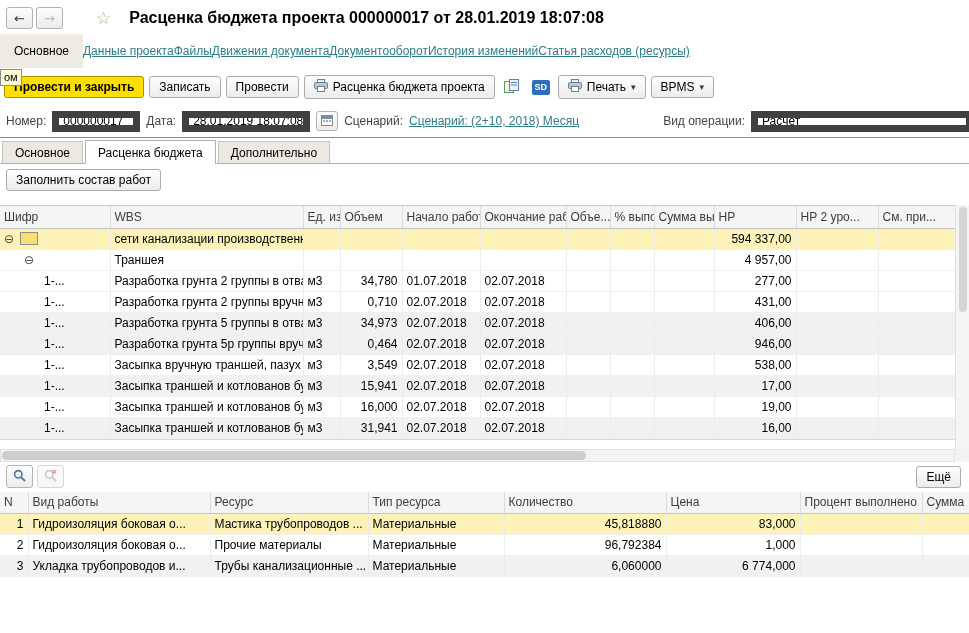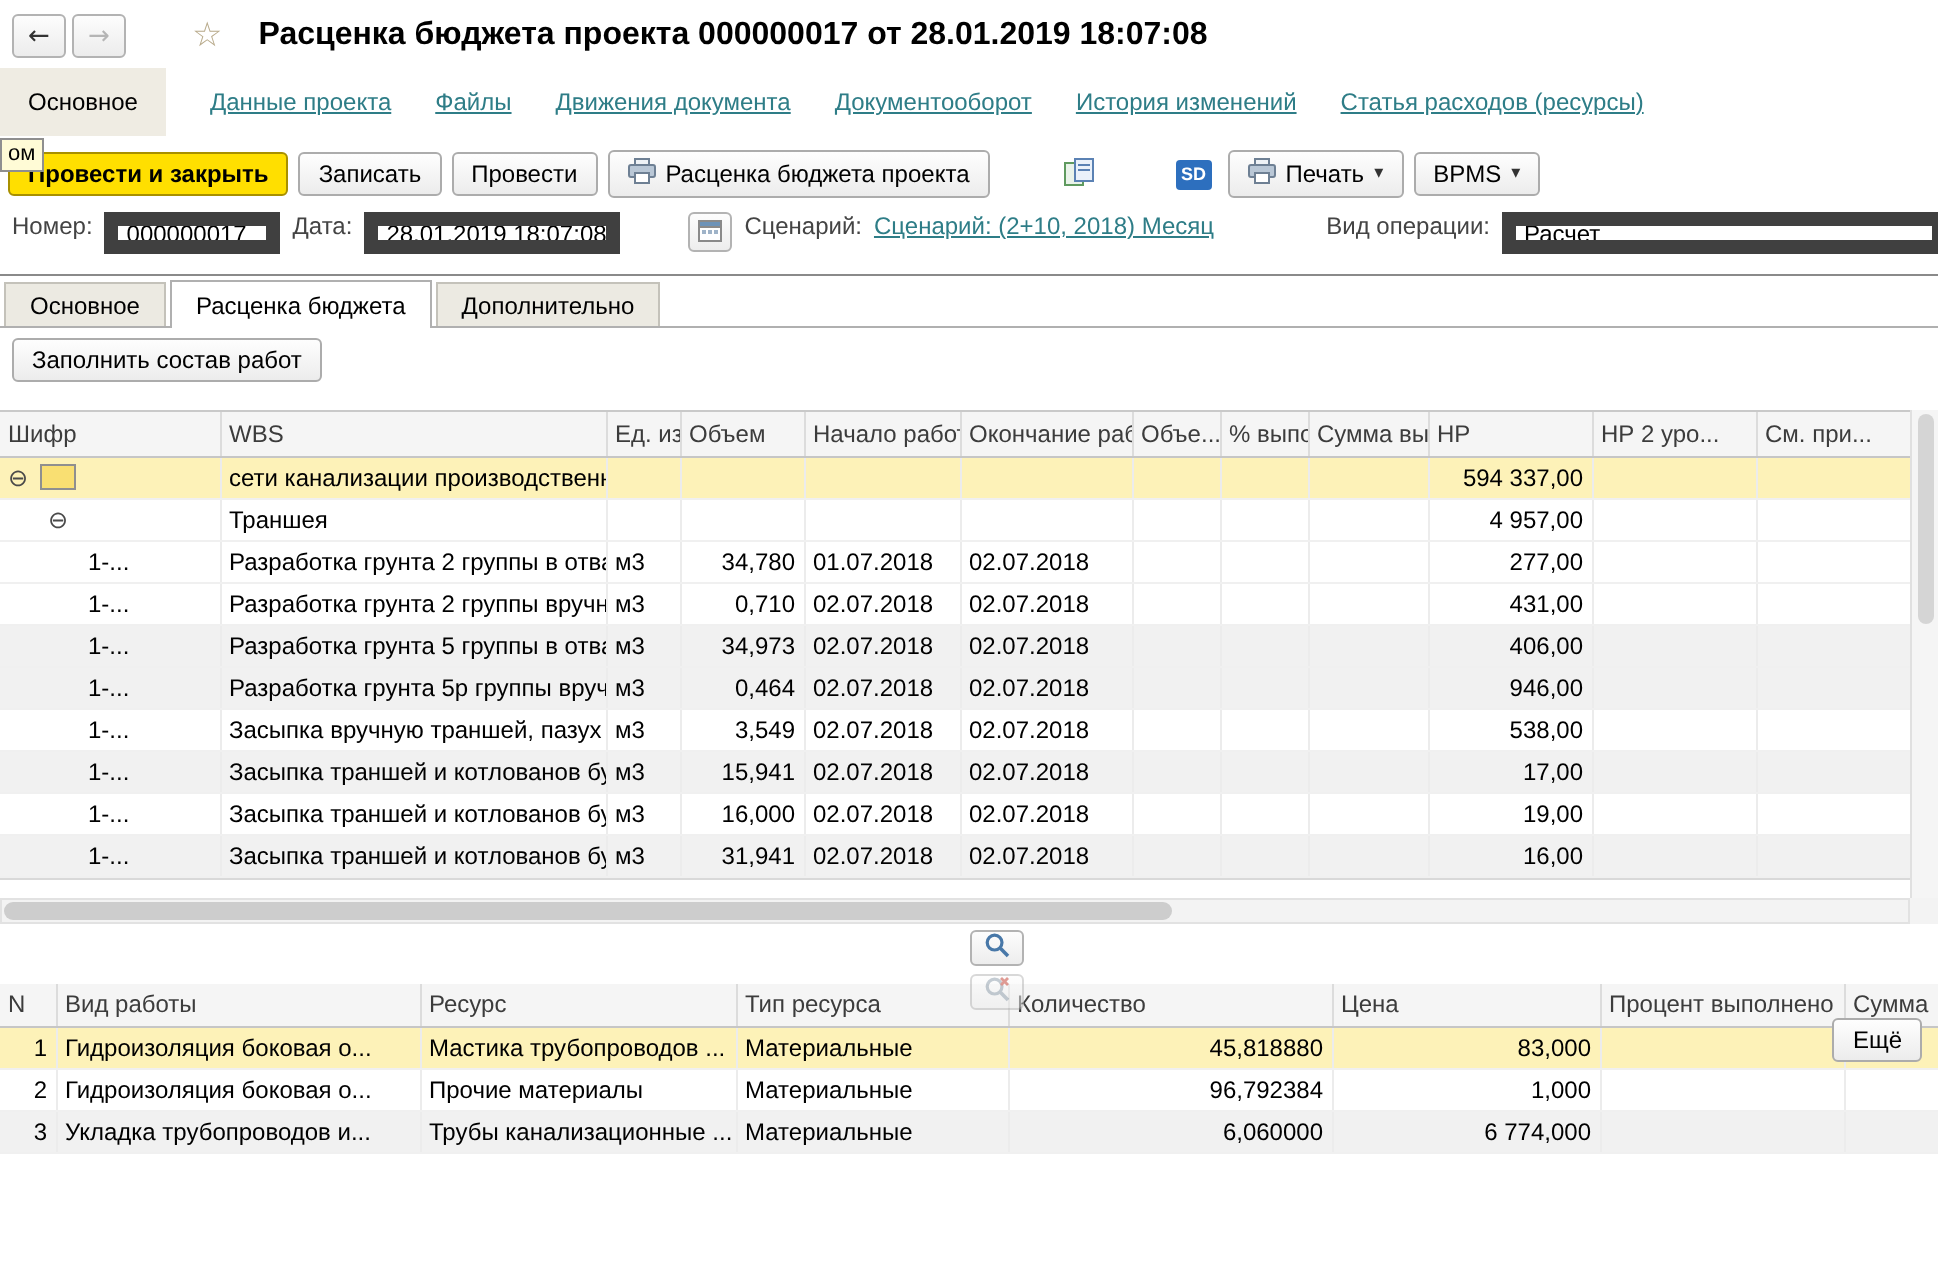--- a/index.html
+++ b/index.html
@@ -13,42 +13,42 @@
     background:linear-gradient(#fdfdfd,#ececec);font-size:13px;color:#333;margin-right:3px;
     display:flex;align-items:center;justify-content:center;cursor:pointer;font-family:"DejaVu Sans",sans-serif;}
   .navbtn.disabled{color:#b5b5b5;}
   .star{color:#b9ab8c;font-size:17px;margin:0 18px 0 30px;font-family:"DejaVu Sans",sans-serif;cursor:pointer;}
   .page-title{font-size:16px;font-weight:bold;white-space:nowrap;}
 
   
   .navtabs{display:flex;align-items:center;height:34px;}
   .navtab-active{background:#efece3;height:100%;display:flex;align-items:center;padding:0 14px;cursor:pointer;}
   #navlinks{display:flex;align-items:center;}
-  .navlink{color:#2e7d87;text-decoration:underline;margin-left:22px;cursor:pointer;white-space:nowrap;}
+  .navlink{color:#2e7d87;text-decoration:underline;cursor:pointer;white-space:nowrap;}
 
   .tipfrag{position:absolute;left:0;top:69px;z-index:9;background:#fffbd6;border:1px solid #8f8f8f;
     font-size:11px;height:17px;line-height:15px;padding:0 3px;}
 
   
   .toolbar{display:flex;align-items:center;height:38px;padding:0 4px;gap:5px;}
   .btn{border:1px solid #acacac;border-radius:3px;background:linear-gradient(#fefefe,#ececec);
     padding:3px 9px;font-size:12px;font-family:inherit;display:inline-flex;align-items:center;gap:5px;
     cursor:pointer;white-space:nowrap;color:#000;}
   .btn-primary{background:#ffdf00;border-color:#a89000;font-weight:bold;}
   .caret{font-size:9px;color:#333;font-family:"DejaVu Sans",sans-serif;}
-  .iconbtn{display:flex;align-items:center;justify-content:center;cursor:pointer;background:none;border:none;margin-left:28px;}
+  .iconbtn{display:flex;align-items:center;justify-content:center;cursor:pointer;background:none;border:none;}
   .iconbtn.flat{width:24px;height:22px;}
   .iconbtn.framed{width:27px;height:23px;border:1px solid #b3b3b3;border-radius:3px;
     background:linear-gradient(#fdfdfd,#ededed);}
   .iconbtn.disabled{opacity:.5;}
   .sdbadge{display:inline-block;width:18px;height:15px;background:#2d6fbe;border-radius:2px;color:#fff;
     font-size:9px;font-weight:bold;text-align:center;line-height:15px;}
 
   
-  .fields{display:flex;height:30px;padding:0 6px;gap:6px;}
+  .fields{display:flex;align-items:center;height:30px;padding:0 6px;gap:6px;}
   .lbl{color:#444;white-space:nowrap;}
   .input{border:7px solid #404040;height:21px;display:flex;align-items:center;justify-content:space-between;
     padding:0 4px;background:#fff;overflow:hidden;white-space:nowrap;}
   .link{color:#2e7d87;text-decoration:underline;cursor:pointer;white-space:nowrap;}
 
   .sep{height:1px;background:#8a8a8a;margin:1px 0;}
 
   
   .doctabs{display:flex;align-items:flex-end;height:25px;padding-left:2px;border-bottom:1px solid #b0b0b0;}
   .dtab{height:22px;display:flex;align-items:center;padding:0 12px;background:#eceae2;
@@ -73,21 +73,21 @@
 
   .vscroll{position:absolute;right:0;top:205px;width:14px;height:244px;background:#f5f5f5;
     border-left:1px solid #e0e0e0;cursor:pointer;}
   .vthumb{margin:2px auto 0;width:8px;height:105px;background:#d5d5d5;border-radius:4px;}
   .hscrollrow{display:flex;margin-top:9px;}
   .hscroll{position:relative;width:955px;height:13px;background:#f3f3f3;border:1px solid #e2e2e2;cursor:pointer;}
   .hthumb{position:absolute;left:1px;top:1px;width:584px;height:9px;background:#cdcdcd;border-radius:5px;}
   .hcorner{width:14px;height:13px;background:#f3f3f3;}
 
   .bottomtabs{margin-top:17px;}
-  .restoolbar{display:flex;align-items:center;gap:4px;padding:3px 6px;height:30px;flex-direction:column;}
+  .restoolbar{display:flex;align-items:center;gap:4px;padding:3px 6px;height:30px;}
   .more{margin-left:auto;margin-right:2px;}
   .reswrap{width:969px;overflow:hidden;}
 </style>
 </head>
 <body>
 
 <div class="app">
 
   <div class="titlebar">
     <button class="navbtn">←</button>

